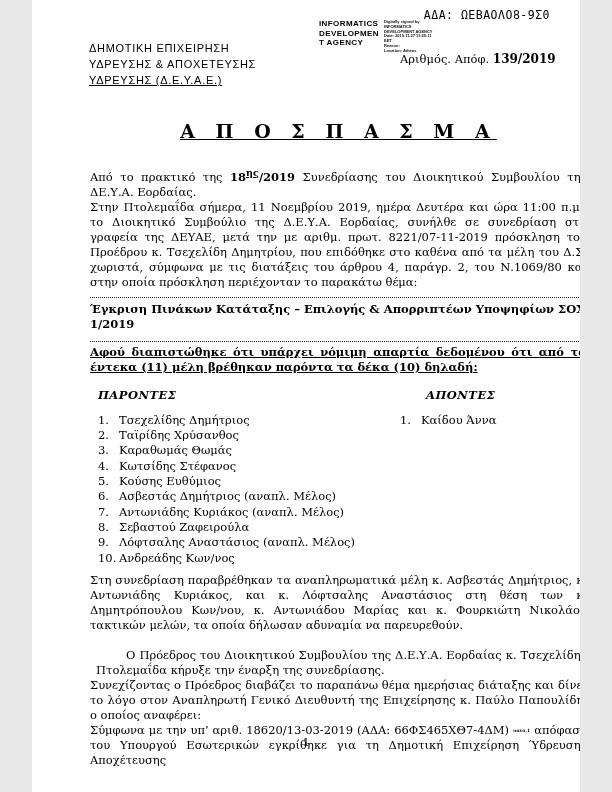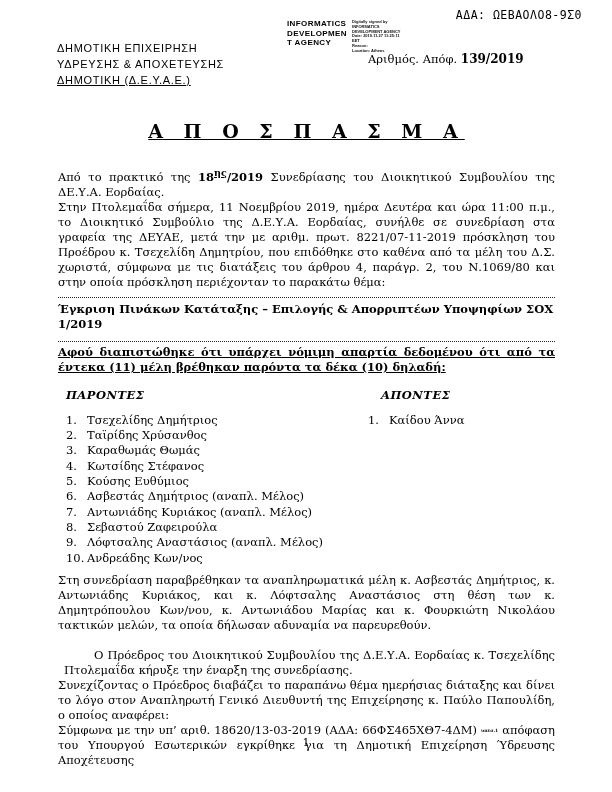--- a/index.html
+++ b/index.html
@@ -1,18 +1,18 @@
 <!DOCTYPE html>
 <html><head>
 <meta charset="utf-8">
 <style>
   html,body { margin:0; padding:0; background:#e8e8e8; }
   .page {
     position:relative;
-    width:612px; height:792px;
+    width:548px; height:792px;
     margin:0 auto;
     background:#ffffff;
     font-family:"DejaVu Serif", serif;
     color:#000;
     overflow:hidden;
   }
   
   .ada {
     position:absolute; top:8px; right:30px;
     font-family:"DejaVu Sans Mono", monospace;
@@ -54,21 +54,21 @@
   .quorum { font-weight:bold; text-decoration:underline; margin-top:2px; }
 
   .columns { display:flex; margin-top:13px; margin-bottom:7px; }
   .col-present { width:302px; }
   .col-absent { flex:1; }
   .col-head {
     font-weight:bold; font-style:italic; letter-spacing:0.5px;
     margin-bottom:10px;
   }
   .col-present .col-head { margin-left:8px; }
-  .col-absent .col-head { margin-left:21px; }
+  .col-absent .col-head { margin-left:34px; }
   .row { line-height:15.3px; padding-left:8px; }
   .num { display:inline-block; min-width:21px; }
   .chairman { text-indent:30px; padding-left:6px; margin-top:15px; }
   .tiny { font-size:4.5px; font-weight:bold; vertical-align:top; }
 
   .footer {
     position:absolute; left:0; right:0; top:736px;
     text-align:center; font-size:11px;
   }
 </style>
@@ -92,21 +92,21 @@
       <div>Date: 2019.11.27 11:25:11</div>
       <div>EET</div>
       <div>Reason:</div>
       <div>Location: Athens</div>
     </div>
   </div>
 
   <div class="org">
     <div>ΔΗΜΟΤΙΚΗ  ΕΠΙΧΕΙΡΗΣΗ</div>
     <div>ΥΔΡΕΥΣΗΣ  &amp;  ΑΠΟΧΕΤΕΥΣΗΣ</div>
-    <div class="u">ΔΗΜΟΤΙΚΗ (Δ.Ε.Υ.Α.Ε.)</div>
+    <div class="u">ΥΔΡΕΥΣΗΣ (Δ.Ε.Υ.Α.Ε.)</div>
   </div>
 
   <div class="decision">
     <span>Αριθμός. Απόφ. </span><b>139/2019</b>
   </div>
 
   <div class="content">
 
     <div class="title">Α Π Ο Σ Π Α Σ Μ Α</div>
 

